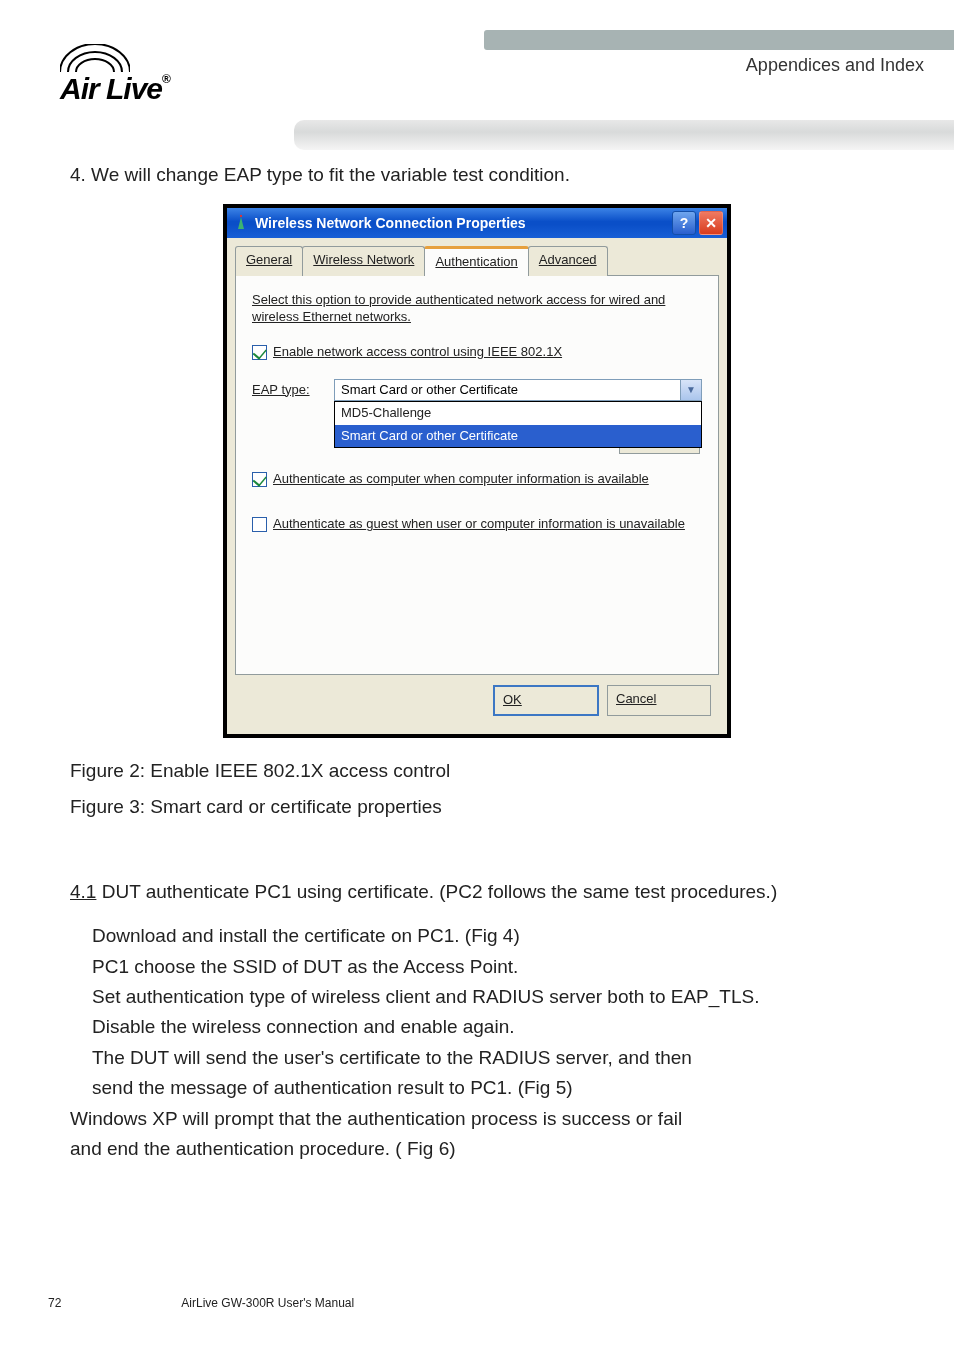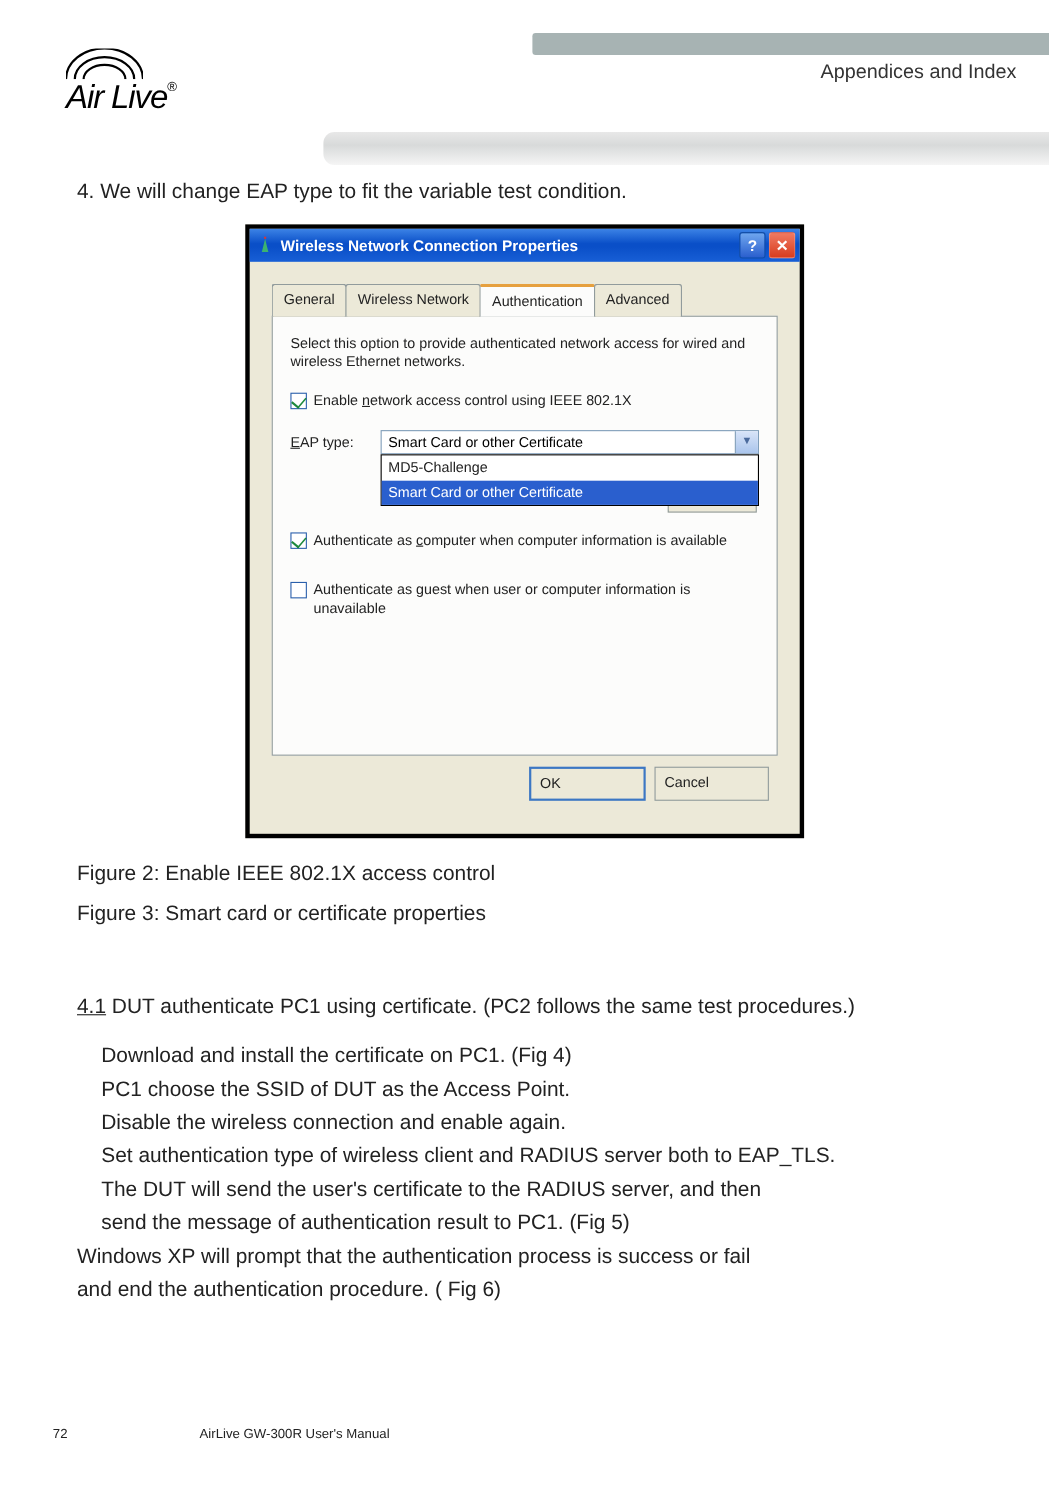--- a/index.html
+++ b/index.html
@@ -29,21 +29,21 @@
     flex-direction: column;
     align-items: flex-start;
   }
   .logo-arc {
     width: 70px;
     height: 28px;
     position: relative;
   }
   .logo-text {
     font-size: 30px;
-    font-weight: normal;
+    font-weight: bold;
     font-style: italic;
     letter-spacing: -1px;
   }
   .logo-text .reg {
     font-size: 12px;
     vertical-align: top;
     font-style: normal;
   }
   .header-right {
     font-size: 18px;
@@ -124,21 +124,22 @@
     display: flex;
     align-items: center;
     justify-content: center;
     font-weight: bold;
     font-size: 14px;
     color: #fff;
   }
   .tbtn.help { background: linear-gradient(#6fa6ee,#2a5fce); border:1px solid #144fa8; }
   .tbtn.close { background: linear-gradient(#f07a62,#d83c1e); border:1px solid #fff3; }
   .dialog-body {
-    padding: 20px;
+    padding: 8px;
+    text-decoration: underline;
   }
   .tabs {
     display: flex;
     margin-bottom: -1px;
   }
   .tab {
     background: #ece9d8;
     border: 1px solid #919b9c;
     border-bottom: none;
     border-radius: 3px 3px 0 0;
@@ -379,22 +380,22 @@
     <p class="body-text" style="margin-top:-8px">Figure 3: Smart card or certificate properties</p>
 
     <div style="height:40px"></div>
 
     <p class="body-text">
       <span class="section-head">4.1</span><span> DUT authenticate PC1 using certificate. (PC2 follows the same test procedures.)</span>
     </p>
     <div class="indent">
       <p class="body-text" style="margin:0">Download and install the certificate on PC1. (Fig 4)</p>
       <p class="body-text" style="margin:0">PC1 choose the SSID of DUT as the Access Point.</p>
+      <p class="body-text" style="margin:0">Set authentication type of wireless client and RADIUS server both to EAP_TLS.</p>
       <p class="body-text" style="margin:0">Disable the wireless connection and enable again.</p>
-      <p class="body-text" style="margin:0">Set authentication type of wireless client and RADIUS server both to EAP_TLS.</p>
       <p class="body-text" style="margin:0">The DUT will send the user's certificate to the RADIUS server, and then</p>
       <p class="body-text" style="margin:0">send the message of authentication result to PC1. (Fig 5)</p>
     </div>
     <p class="body-text" style="margin:0">Windows XP will prompt that the authentication process is success or fail</p>
     <p class="body-text" style="margin:0">and end the authentication procedure. ( Fig 6)</p>
   </div>
 
   <div class="footer">
     <span class="pn">72</span>
     <span>AirLive GW-300R User's Manual</span>

